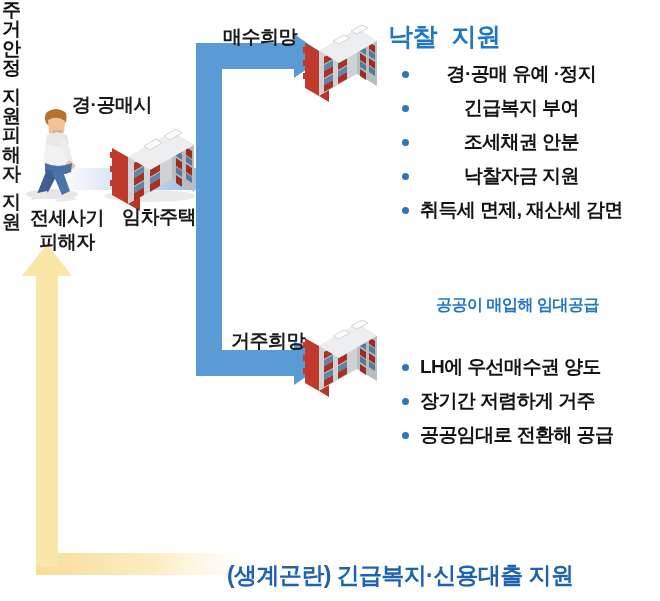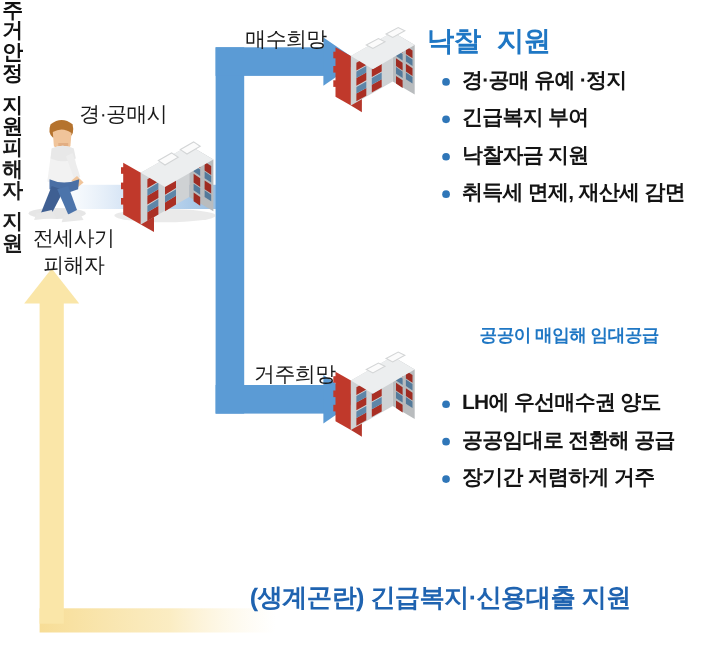--- a/index.html
+++ b/index.html
@@ -10,21 +10,21 @@
     overflow:hidden;
     position:relative;
   }
   #stage{position:absolute;left:0;top:0;width:660px;height:601px;}
   .abs{position:absolute;}
 
   
   .lbl{
     position:absolute;
     color:#1a1a1a;
-    font-weight:normal;
+    font-weight:bold;
     letter-spacing:-0.5px;
     white-space:nowrap;
     line-height:1.15;
   }
 
   #lbl-auction-time{left:47px;top:94px;width:130px;font-size:19px;text-align:center;}
   #lbl-victim{left:2px;top:206px;width:130px;font-size:19px;text-align:center;line-height:1.25;}
   #lbl-rented-house{left:104px;top:206px;width:110px;font-size:19px;text-align:center;}
   #lbl-buy-hope{left:205px;top:26px;width:110px;font-size:19px;text-align:center;}
   #lbl-live-hope{left:213px;top:330px;width:110px;font-size:19px;text-align:center;}
@@ -74,27 +74,27 @@
   .bullets li::before{
     content:"";
     position:absolute;
     left:2px;top:50%;
     width:7px;height:7px;
     margin-top:-3px;
     border-radius:50%;
     background:#2f76b8;
   }
   #bullets-auction{left:400px;top:57px;}
-  #bullets-auction li{line-height:34px;}
+  #bullets-auction li{line-height:34px;text-align:center;}
   #bullets-public{left:400px;top:350px;}
   #bullets-public li{line-height:34px;}
 
   
   #bottom-note{
-    position:absolute;left:227px;top:528px;
+    position:absolute;left:227px;top:560px;
     color:#1f63b0;font-weight:bold;font-size:23px;
     letter-spacing:-0.6px;white-space:nowrap;
   }
 
   svg{display:block;}
 </style>
 </head>
 <body>
 
 <div id="stage">
@@ -298,20 +298,21 @@
     </g>
   </svg>
 
   <div class="lbl" id="lbl-auction-time">경·공매시</div>
 
   <div class="lbl" id="lbl-victim">
     <div>전세사기</div>
     <div>피해자</div>
   </div>
 
+  <div class="lbl" id="lbl-rented-house">임차주택</div>
 
   <div class="lbl" id="lbl-buy-hope">매수희망</div>
 
   <div class="lbl" id="lbl-live-hope">거주희망</div>
 
   <div id="lbl-housing-stability">
     <span>주</span>
     <span>거</span>
     <span>안</span>
     <span>정</span>
@@ -329,25 +330,26 @@
     <span>원</span>
   </div>
 
   <div class="heading" id="heading-auction">낙찰 지원</div>
 
   <div class="heading" id="heading-public">공공이 매입해 임대공급</div>
 
   <ul class="bullets" id="bullets-auction">
     <li>경·공매 유예 ·정지</li>
     <li>긴급복지 부여</li>
+    <li>조세채권 안분</li>
     <li>낙찰자금 지원</li>
     <li>취득세 면제, 재산세 감면</li>
   </ul>
 
   <ul class="bullets" id="bullets-public">
     <li>LH에 우선매수권 양도</li>
+    <li>장기간 저렴하게 거주</li>
     <li>공공임대로 전환해 공급</li>
-    <li>장기간 저렴하게 거주</li>
   </ul>
 
   <div id="bottom-note">(생계곤란) 긴급복지·신용대출 지원</div>
 
 </div>
 
 </body></html>

